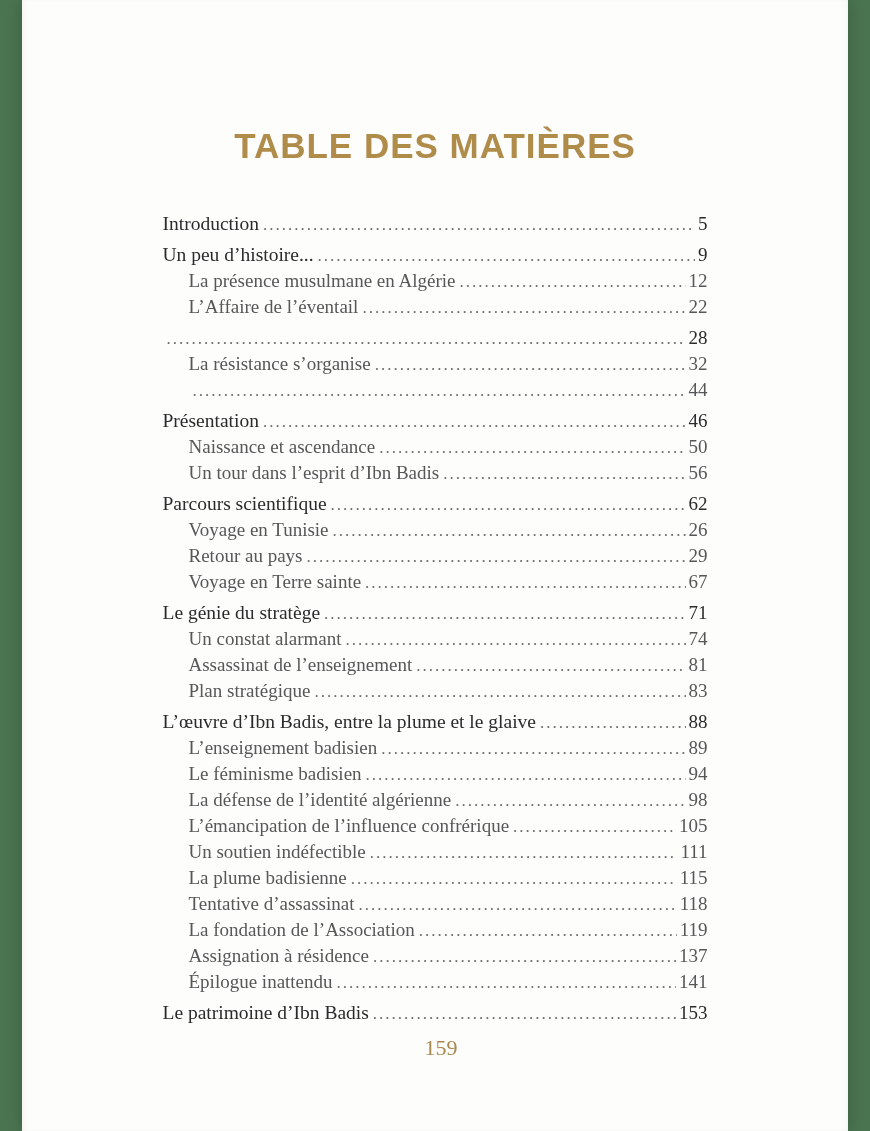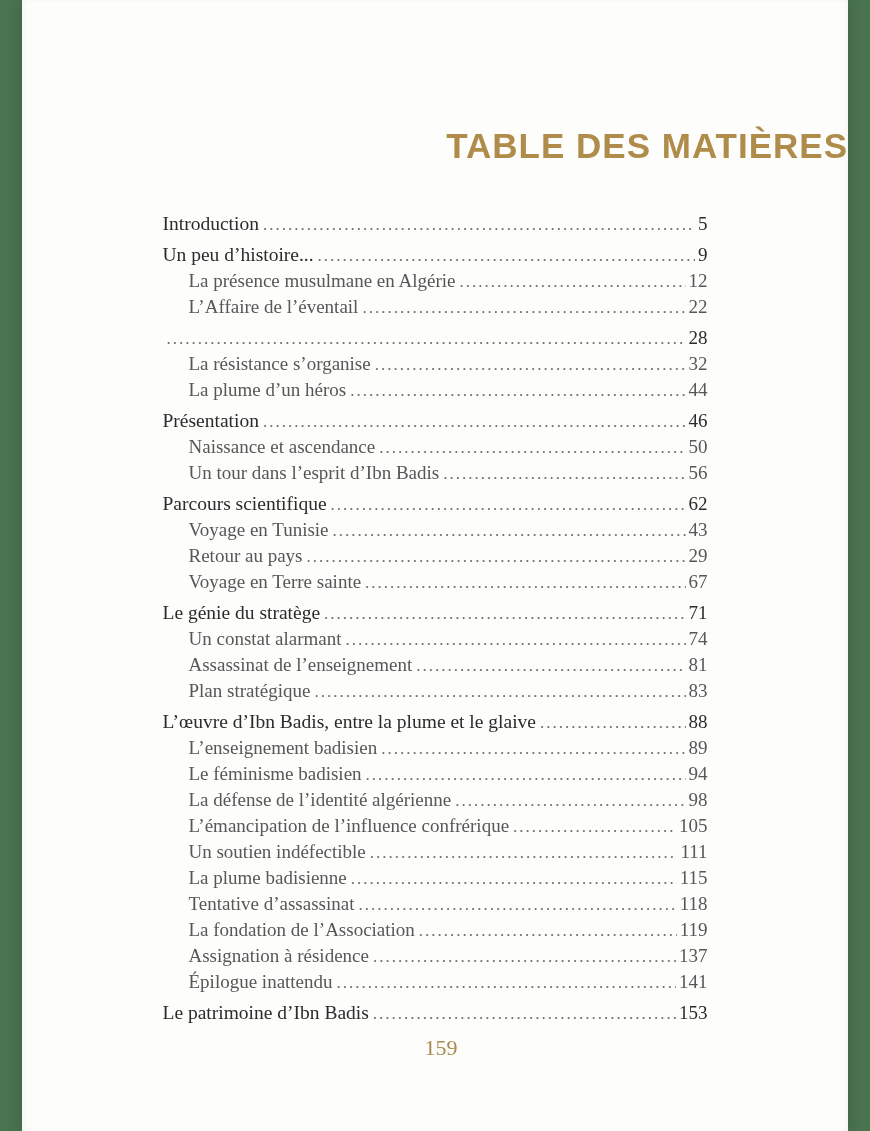--- a/index.html
+++ b/index.html
@@ -19,21 +19,21 @@
     left: 22px;
     top: 0;
     width: 826px;
     height: 1131px;
     background: #fdfdfc;
     box-shadow: 0 0 14px rgba(0,0,0,0.18), inset 4px 0 10px -6px rgba(0,0,0,0.10), inset -4px 0 10px -6px rgba(0,0,0,0.08);
   }
   .page-title {
     margin: 0;
     padding-top: 126px;
-    text-align: right;
+    text-align: center;
     font-family: "Liberation Sans", sans-serif;
     font-weight: bold;
     font-size: 35px;
     letter-spacing: 1px;
     color: #b08c4a;
     line-height: 40px;
   }
   .toc-list {
     width: 545px;
     margin: 45px auto 0 auto;
@@ -118,21 +118,20 @@
         <div class="toc-row level-1">
     <span class="toc-dots"></span>
     <span class="toc-page-num">28</span>
   </div>
         <div class="toc-row level-2">
     <span class="toc-label">La résistance s’organise</span>
     <span class="toc-dots"></span>
     <span class="toc-page-num">32</span>
   </div>
         <div class="toc-row level-2">
-    <span class="toc-label">La plume d’un héros</span>
     <span class="toc-dots"></span>
     <span class="toc-page-num">44</span>
   </div>
         <div class="toc-row level-1">
     <span class="toc-label">Présentation</span>
     <span class="toc-dots"></span>
     <span class="toc-page-num">46</span>
   </div>
         <div class="toc-row level-2">
     <span class="toc-label">Naissance et ascendance</span>
@@ -145,21 +144,21 @@
     <span class="toc-page-num">56</span>
   </div>
         <div class="toc-row level-1">
     <span class="toc-label">Parcours scientifique</span>
     <span class="toc-dots"></span>
     <span class="toc-page-num">62</span>
   </div>
         <div class="toc-row level-2">
     <span class="toc-label">Voyage en Tunisie</span>
     <span class="toc-dots"></span>
-    <span class="toc-page-num">43</span>
+    <span class="toc-page-num">26</span>
   </div>
         <div class="toc-row level-2">
     <span class="toc-label">Retour au pays</span>
     <span class="toc-dots"></span>
     <span class="toc-page-num">29</span>
   </div>
         <div class="toc-row level-2">
     <span class="toc-label">Voyage en Terre sainte</span>
     <span class="toc-dots"></span>
     <span class="toc-page-num">67</span>

